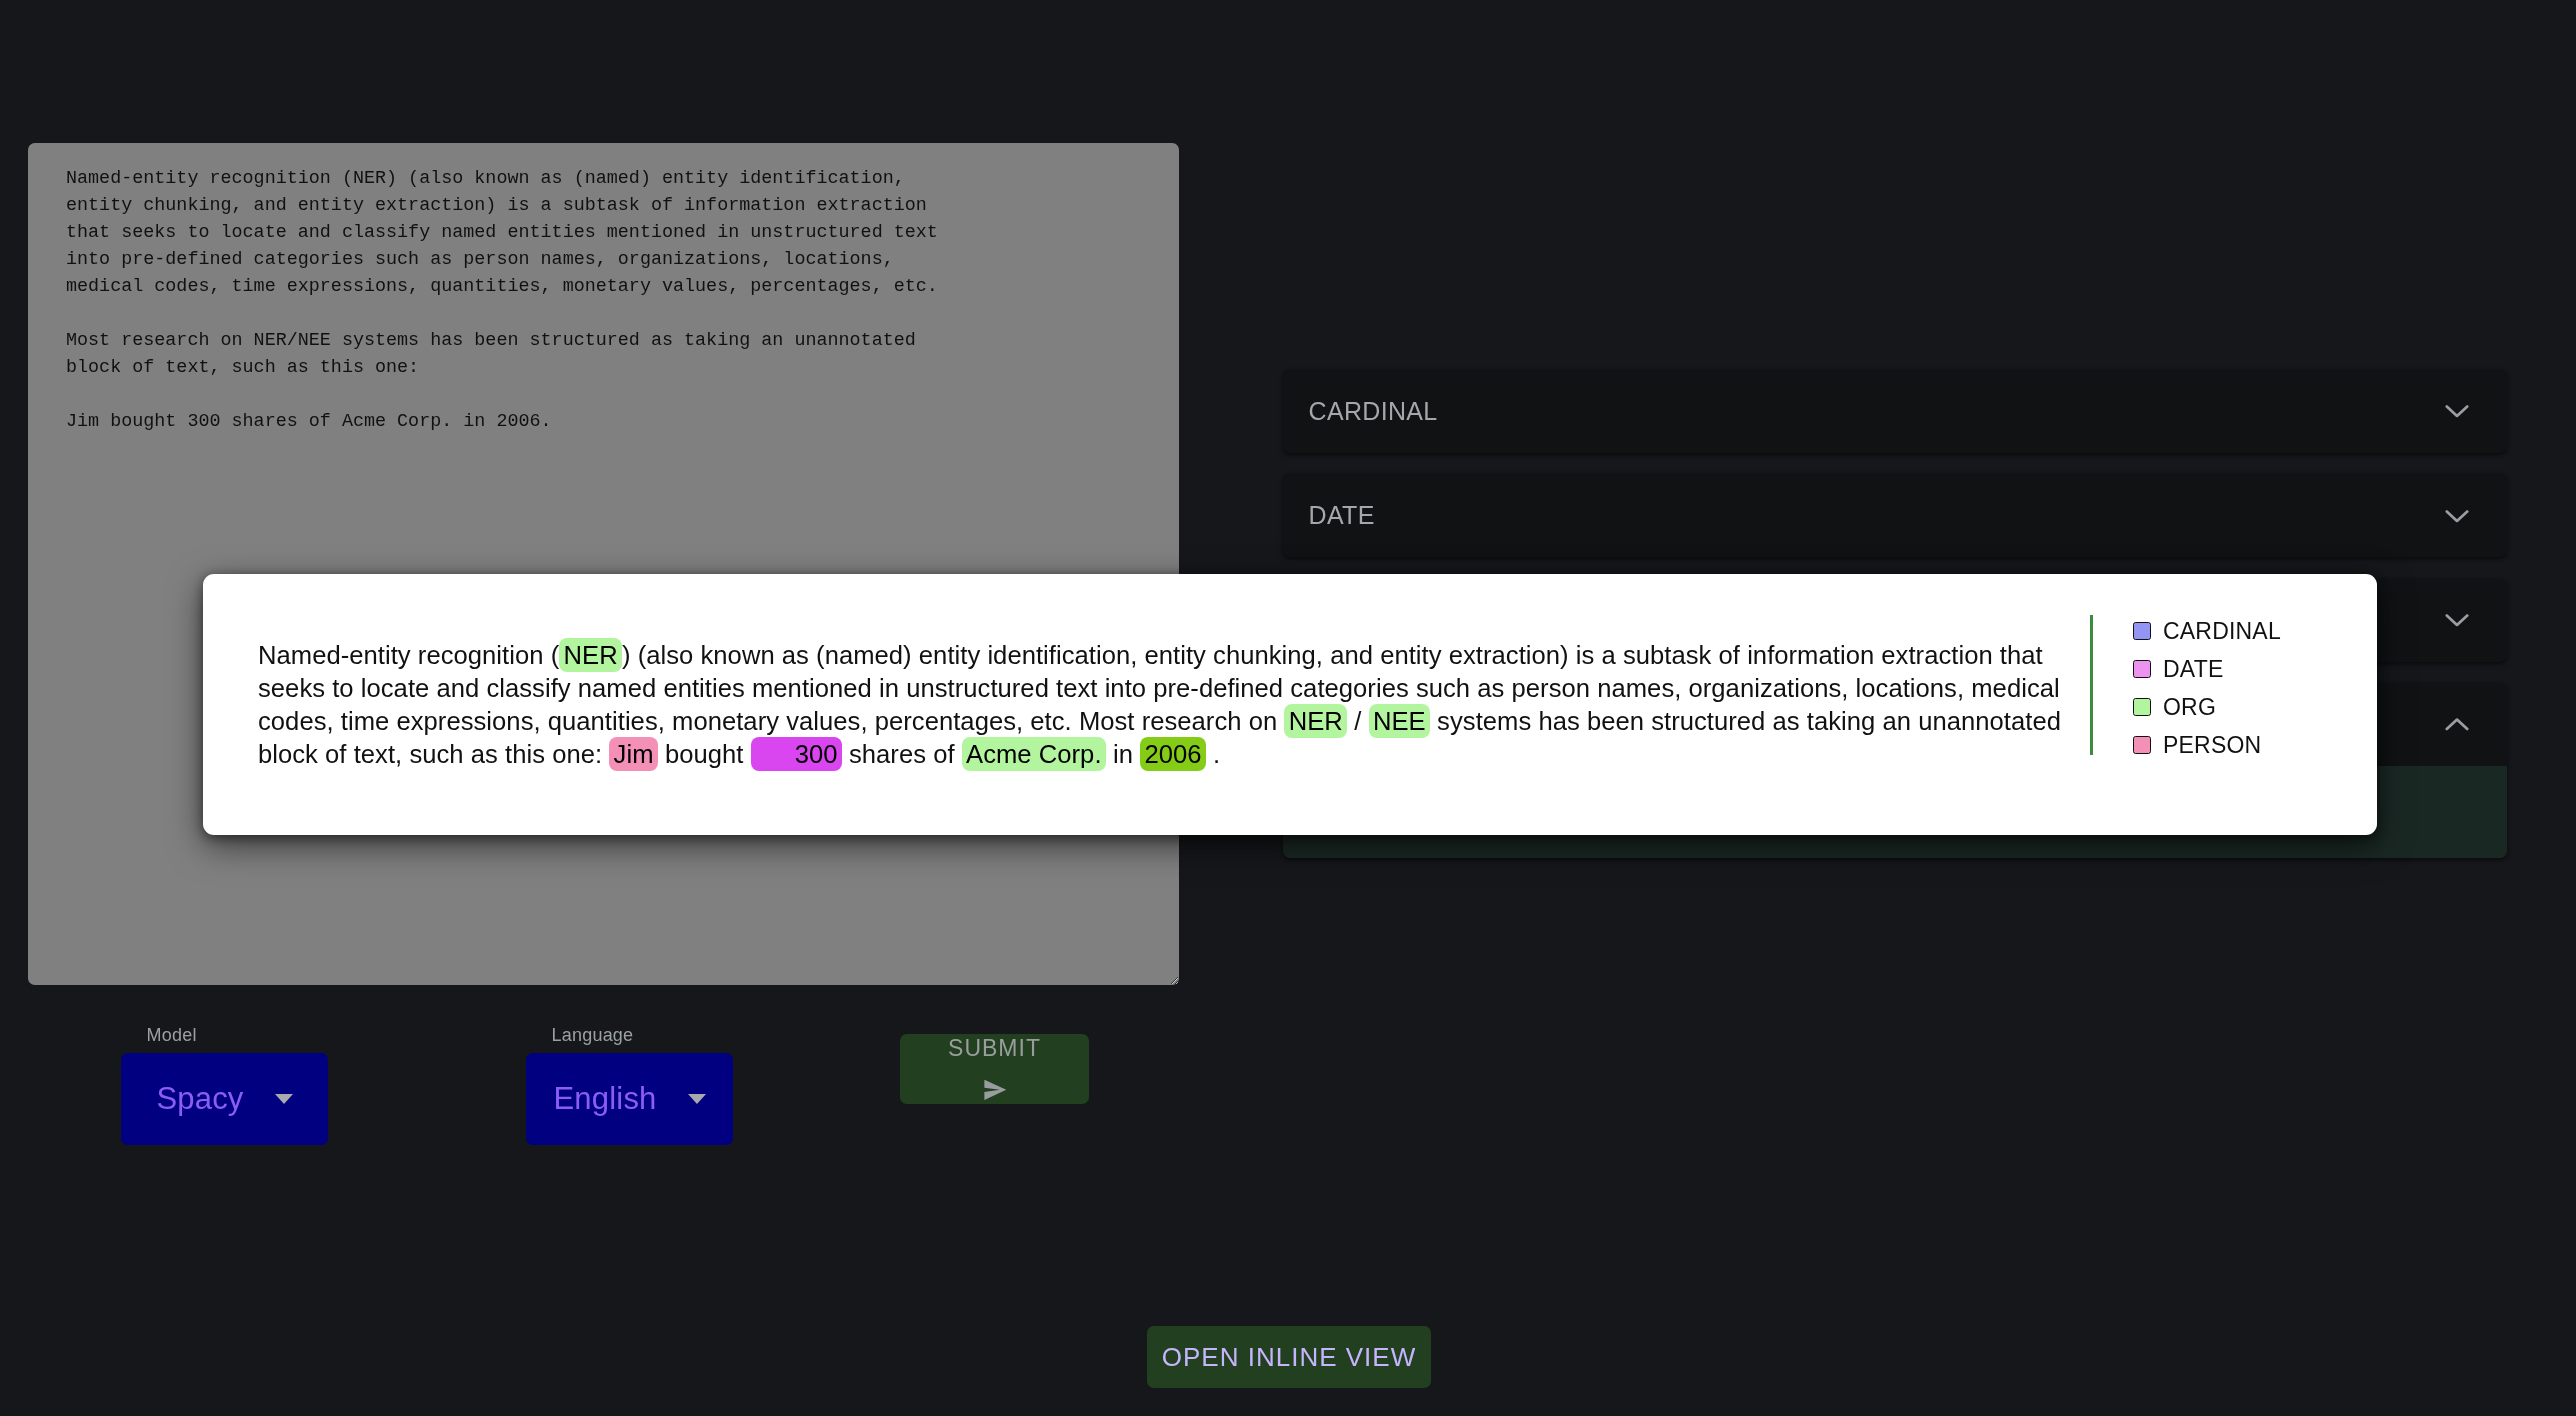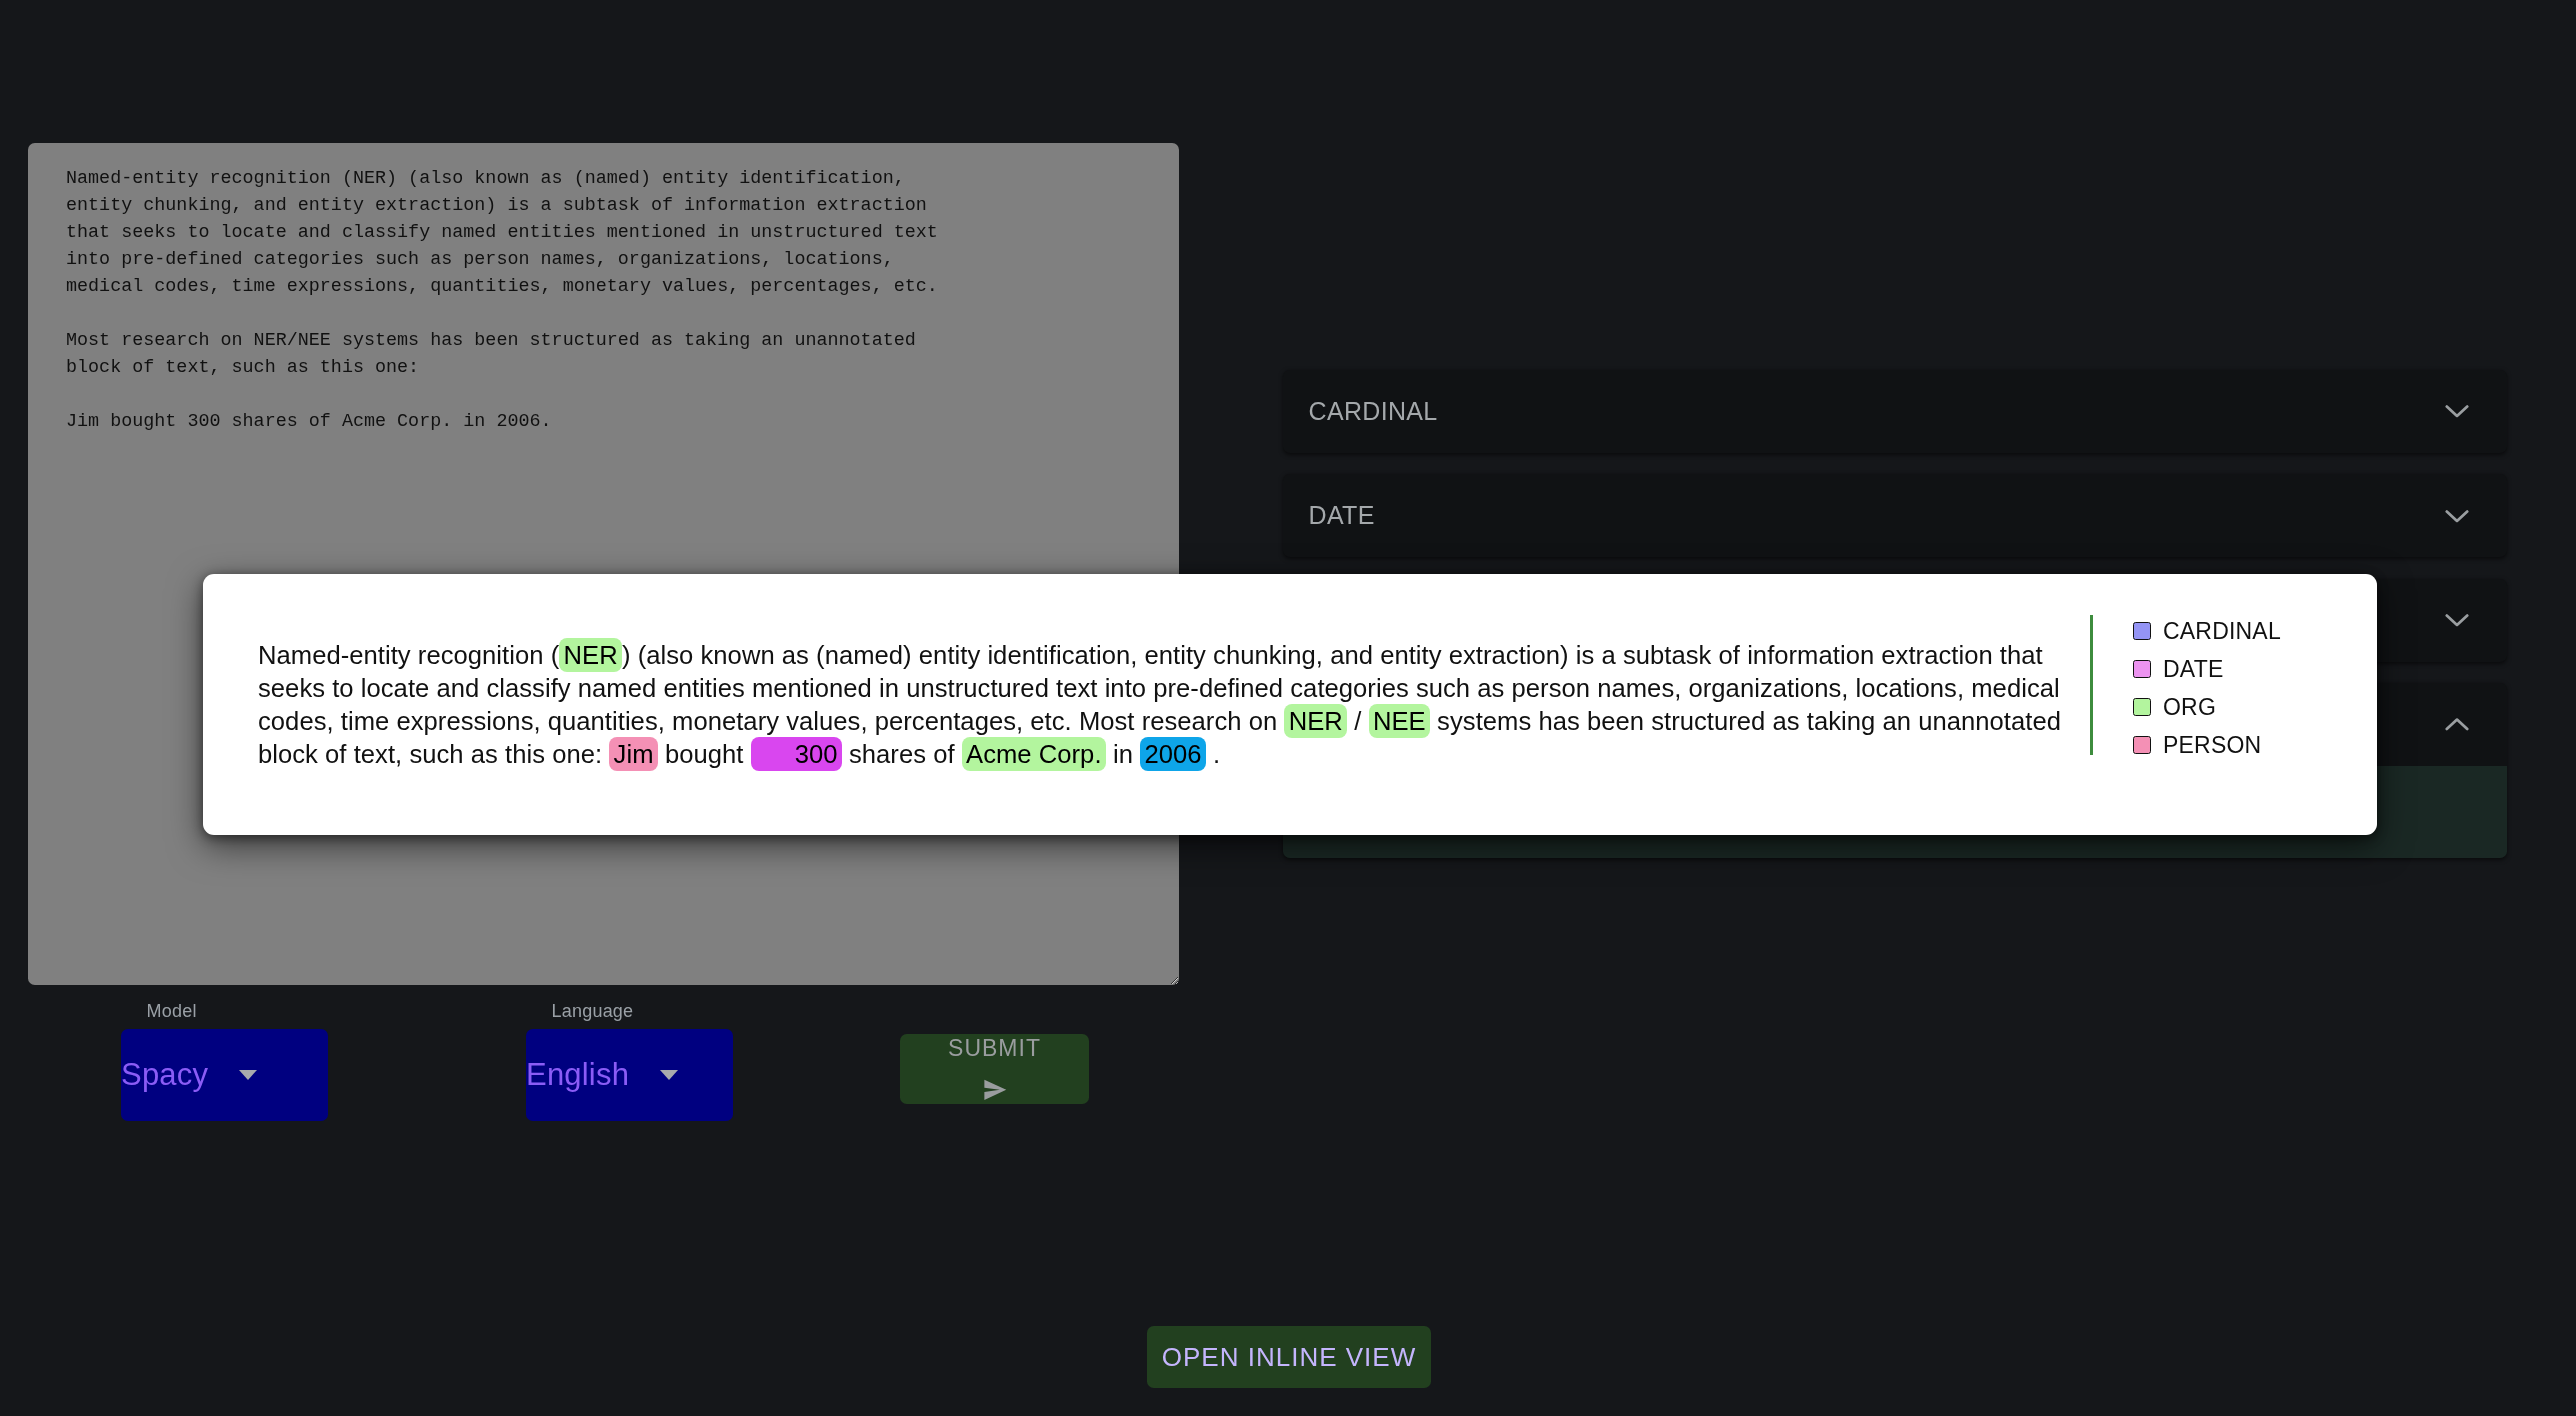--- a/index.html
+++ b/index.html
@@ -40,20 +40,22 @@
 
   
   .field {
     position: absolute;
     box-sizing: border-box;
     background: #000080;
     border-radius: 6.8px;
     height: 92px;
     display: flex;
     align-items: center;
+    justify-content: center;
+    margin-top: 24px;
   }
   .field .field-label {
     position: absolute;
     top: -28px;
     left: 25.6px;
     font-size: 18px;
     color: #9aa0a6;
     letter-spacing: 0.2px;
     white-space: nowrap;
   }
@@ -183,21 +185,21 @@
   }
   .ent {
     border-radius: 8px;
     padding: 2.6px 4.3px 3.4px 4.3px;
     color: #000000;
     margin-top: 39px;
   }
   .ent-org     { background: #b3f59e; }
   .ent-person  { background: #f490b5; }
   .ent-cardinal{ background: #d946ef; padding-left: 44px; }
-  .ent-date    { background: #0ea5e9; }
+  .ent-date    { background: #84cc16; }
 
   #entity-legend {
     position: relative;
     width: 256px;
     align-self: flex-start;
     margin-top: 38px;
     padding-left: 43px;
     box-sizing: border-box;
   }
   #entity-legend .legend-divider {

